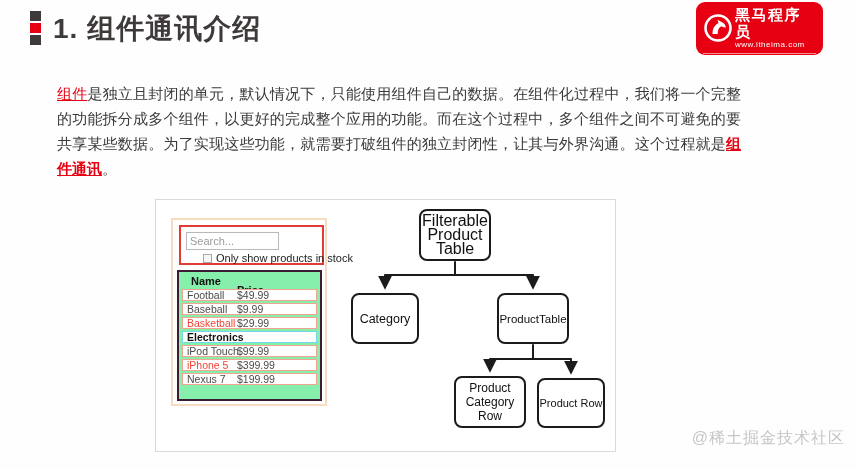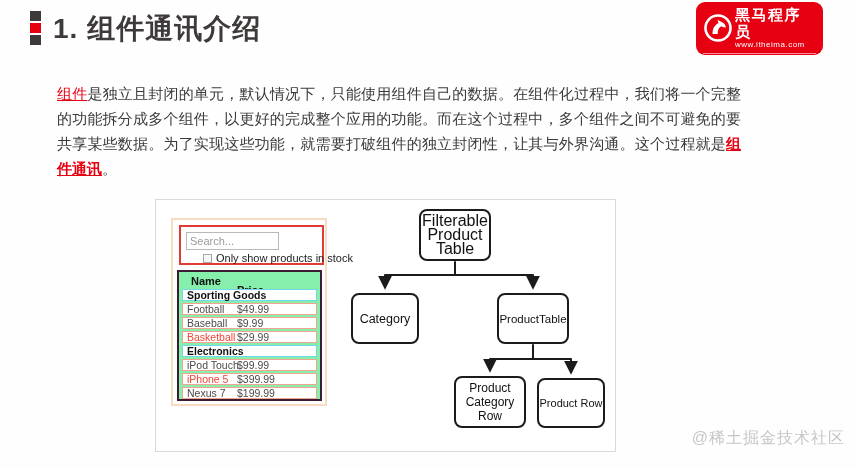--- a/index.html
+++ b/index.html
@@ -143,23 +143,20 @@
           <span class="cb-label">Only show products in stock</span>
         </div>
       </div>
 
       <div class="m-table">
         <div class="m-header">
           <span class="m-col-name">Name</span>
           <span class="m-col-price">Price</span>
         </div>
 
-        <div class="m-row cat">
-          <span class="m-name">Sporting Goods</span>
-        </div>
         <div class="m-row prod">
           <span class="m-name">Football</span>
           <span class="m-price">$49.99</span>
         </div>
         <div class="m-row prod">
           <span class="m-name">Baseball</span>
           <span class="m-price">$9.99</span>
         </div>
         <div class="m-row prod">
           <span class="m-name red-name">Basketball</span>

